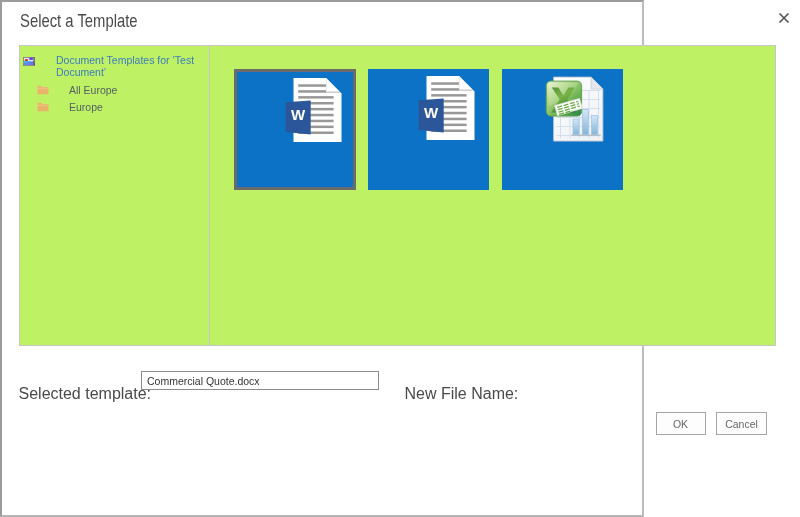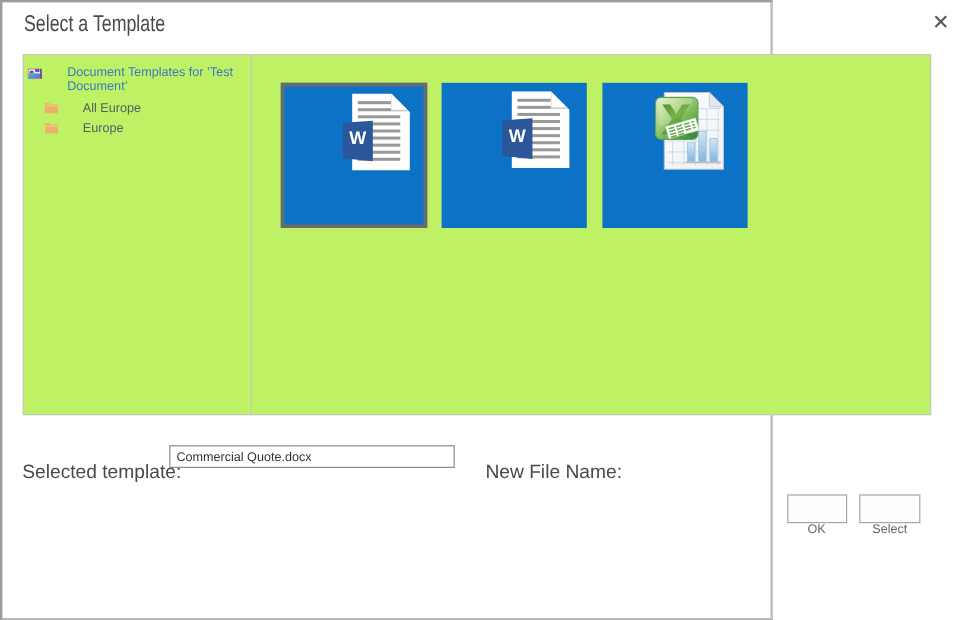--- a/index.html
+++ b/index.html
@@ -35,21 +35,21 @@
 .wicon { position:absolute; left:50px; top:7px; }
 #tile1 .wicon { left:48px; top:6px; }
 .xicon { position:absolute; left:42px; top:7px; }
 
 .flabel { position:absolute; top:383px; font-size:16px; color:#4a4a4a; }
 #l1 { left:16.5px; }
 #l2 { left:402.5px; }
 .finput { position:absolute; top:368.5px; height:19px; border:1px solid #8c8c8c; font-size:10.5px; color:#333; padding-top:3px; padding-left:5px; background:#fff; }
 #i1 { left:119px; width:238px;margin-left:20px; }
 #i2 { left:484px; width:239px; }
-.btn { position:absolute; top:410px; height:23px; border:1px solid #a6a6a6; background:#fdfdfd; font-size:10.5px; color:#666; text-align:center; padding-top:22px; }
+.btn { position:absolute; top:410px; height:23px; border:1px solid #a6a6a6; background:#fdfdfd; font-size:10.5px; color:#666; text-align:center; padding-top:5px; }
 #okbtn { left:653.5px; width:50px; }
 #cancelbtn { left:714px; width:51px; }
 </style>
 </head>
 <body>
 <div id="dlg">
   <div id="title">Select a Template</div>
   <svg id="closex" viewBox="0 0 16 16">
       <path d="M3.5 3.5 L12.5 12.5 M12.5 3.5 L3.5 12.5" stroke="#565656" stroke-width="1.7" fill="none"></path>
     </svg>
@@ -166,14 +166,14 @@
           <rect x="11.5" y="25.75" width="26" height="10.5" fill="#fdfdfd" stroke="#d8ddd8" stroke-width="0.5"></rect>
           <path d="M13.5 28.2 H35.5 M13.5 30.7 H35.5 M13.5 33.2 H35.5 M13.5 35.5 H27" stroke="#6aaa46" stroke-width="1.3" stroke-dasharray="5 1.6"></path>
         </g>
       </svg>
     </div>
   </div>
   <div id="l1" class="flabel">Selected template:</div>
   <div id="i1" class="finput">Commercial Quote.docx</div>
   <div id="l2" class="flabel">New File Name:</div>
   <div id="okbtn" class="btn">OK</div>
-  <div id="cancelbtn" class="btn">Select</div>
+  <div id="cancelbtn" class="btn">Cancel</div>
 </div>
 
 </body></html>

